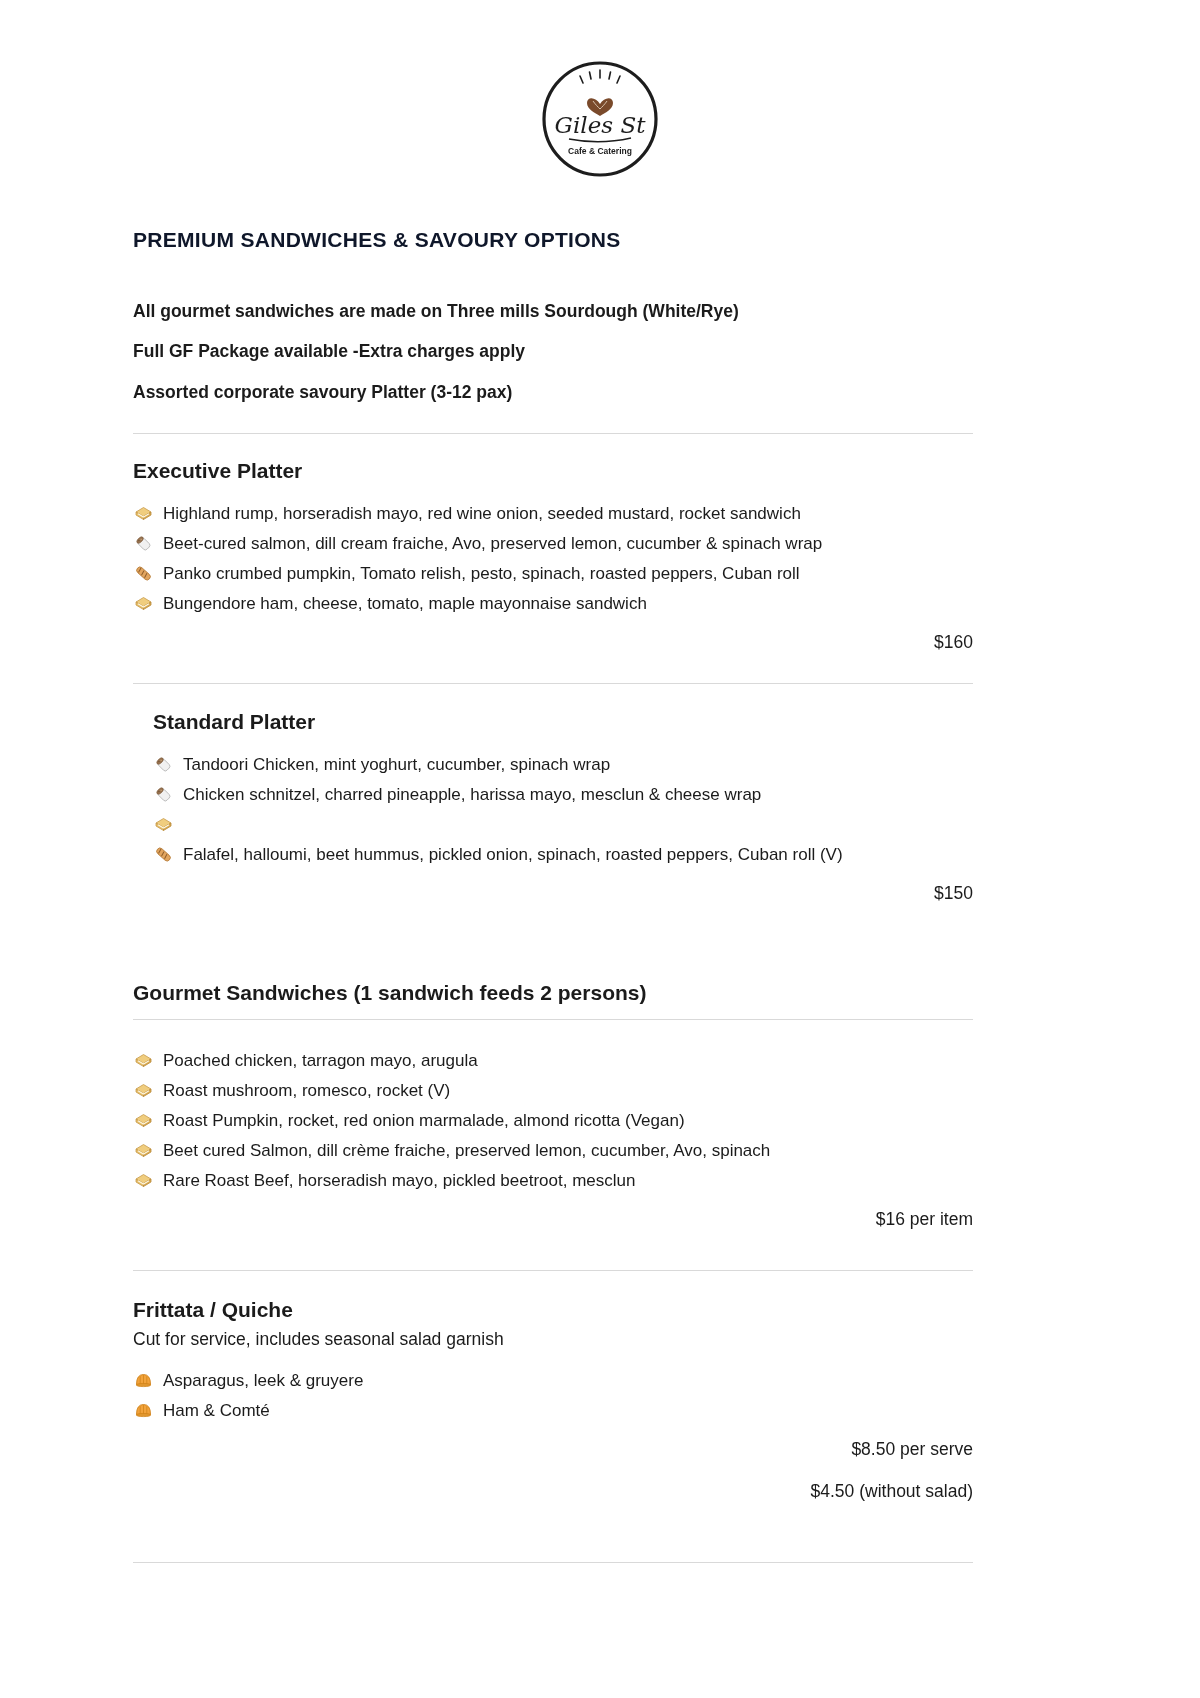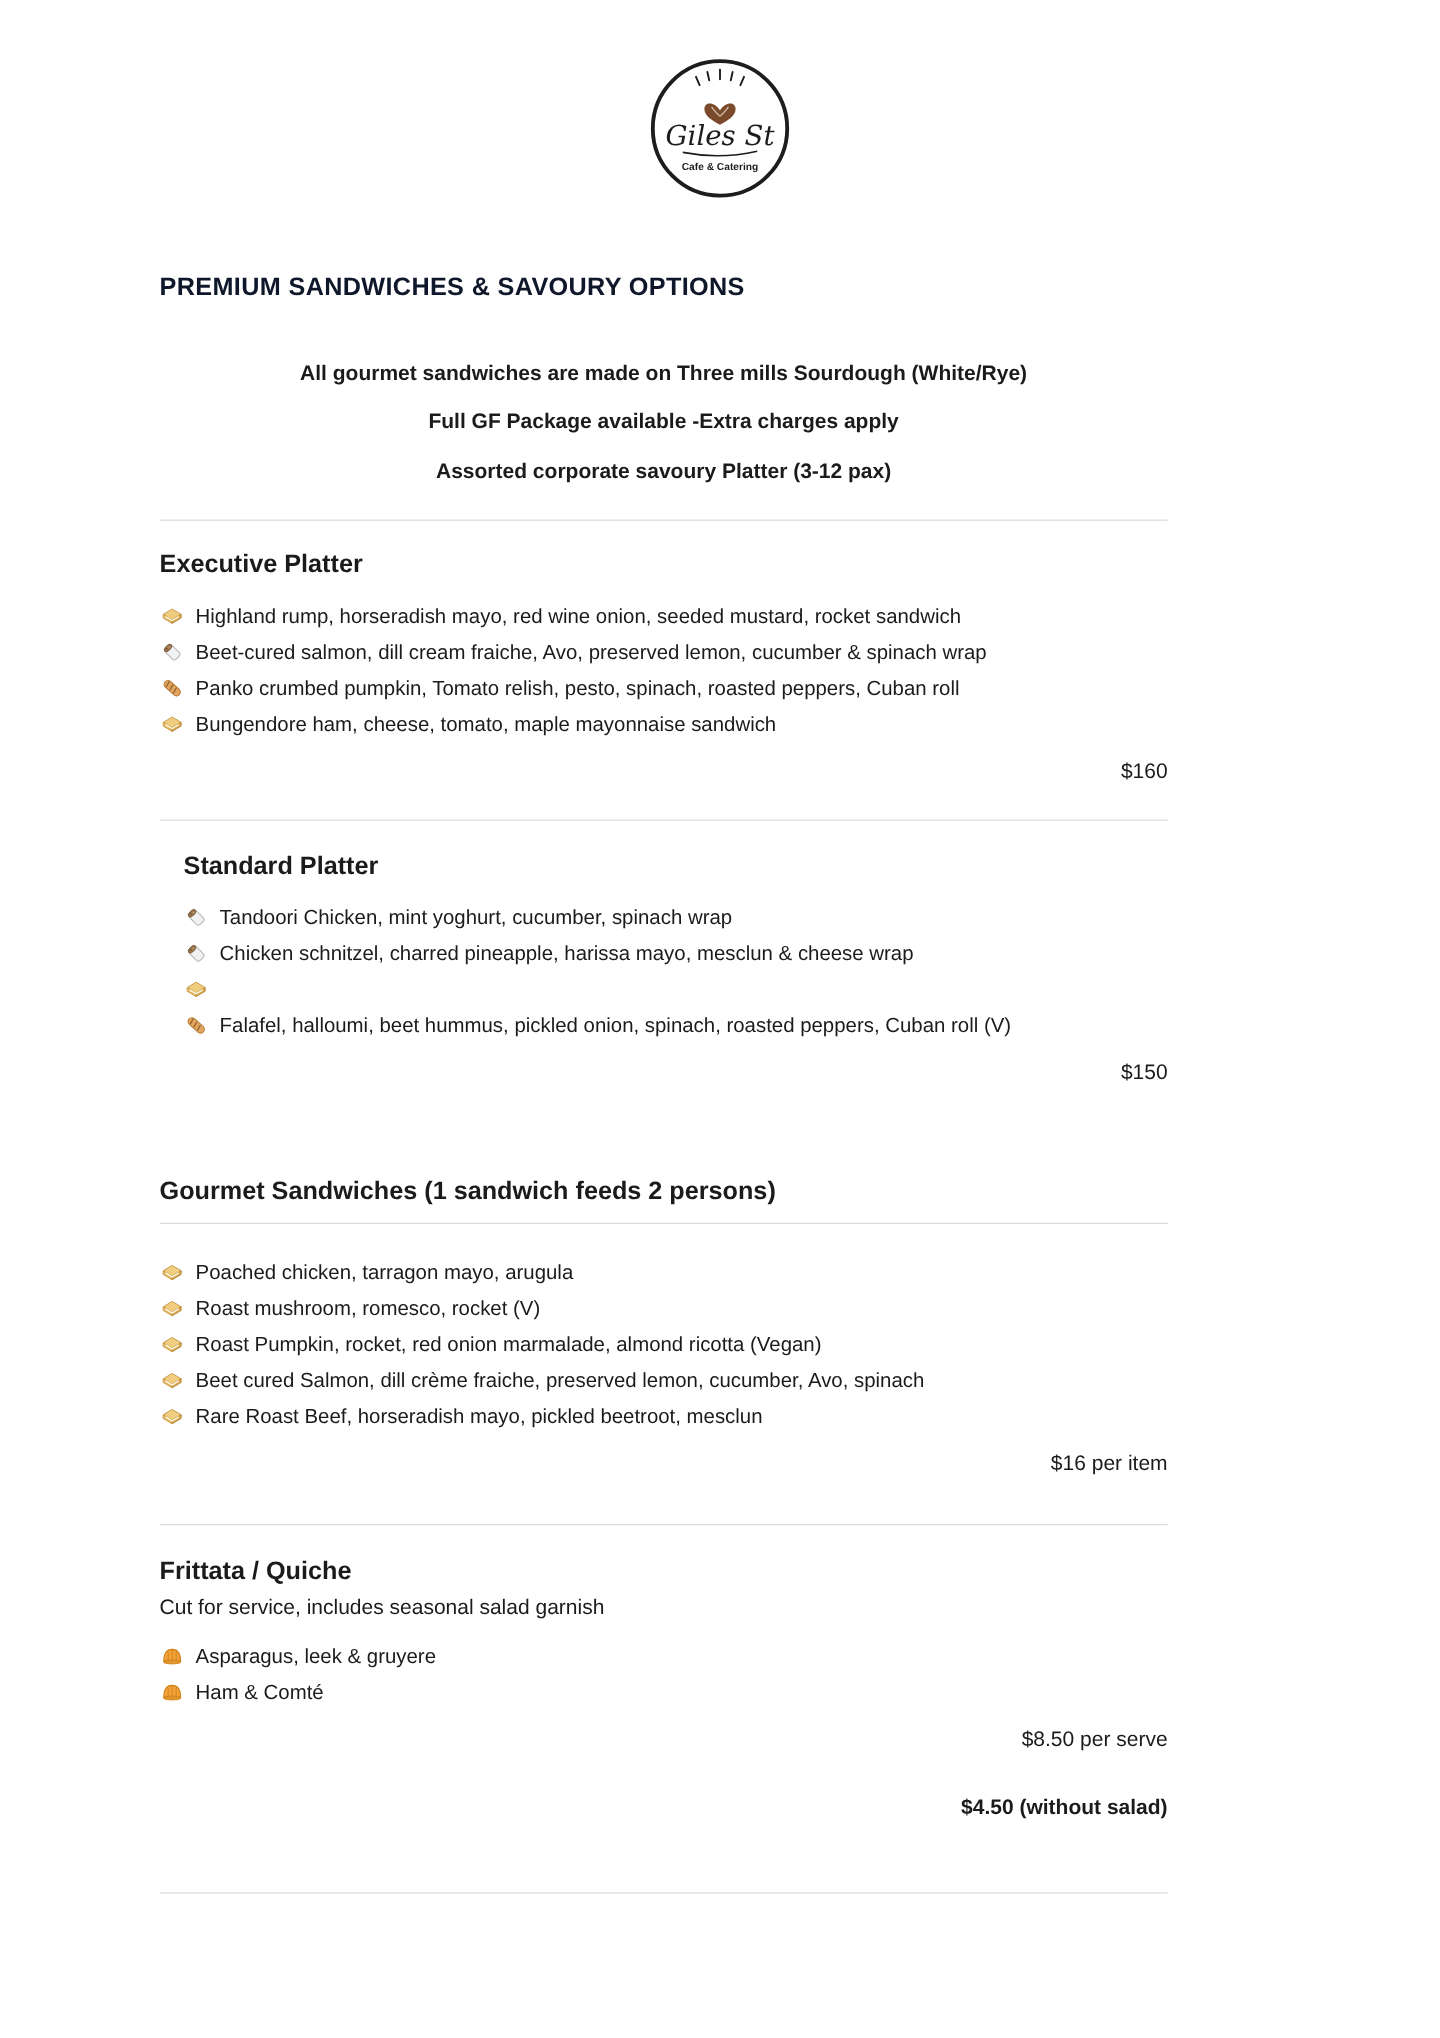--- a/index.html
+++ b/index.html
@@ -1,38 +1,38 @@
 <!DOCTYPE html>
 <html><head>
 <meta charset="utf-8">
 <style>
   html,body{margin:0;padding:0;background:#ffffff;}
   .page{
     width:1200px;height:1698px;background:#ffffff;position:relative;
     font-family:"Liberation Sans",sans-serif;color:#1b1b1b;overflow:hidden;
   }
   
-  .logo-wrap{position:absolute;top:40px;left:50%;transform:translateX(-50%);}
+  .logo-wrap{position:absolute;top:52px;left:50%;transform:translateX(-50%);}
   
   .content{position:absolute;top:196px;left:133px;width:840px;}
   .page-title{
     font-size:21px;font-weight:700;letter-spacing:.3px;margin:32px 0 0 0;
   }
   .intro{margin-top:50px;}
-  .intro-line{font-size:17.5px;font-weight:700;margin:0 0 21px 0;line-height:1.1;text-align:center;}
+  .intro-line{font-size:17.5px;font-weight:700;margin:0 0 21px 0;line-height:1.1;}
   .divider{border:none;border-top:1px solid #d9d9d9;margin:0;height:0;}
   .d-intro{margin-top:31px;}
   
   .section-heading{font-size:21px;font-weight:700;margin:0;line-height:1.2;}
   .section-subheading{font-size:17.5px;font-weight:400;margin:6px 0 0 0;line-height:1.2;}
   .items{margin-top:20px;}
   .menu-item{display:flex;align-items:center;gap:9px;margin-bottom:9px;font-size:17px;line-height:21px;}
   .menu-item .icn{flex:0 0 auto;width:21px;height:21px;display:inline-flex;}
   .price-row{text-align:right;font-size:17.5px;margin-top:18px;}
-  .price-row + .price-row{margin-top:36px;font-weight:bold;}
+  .price-row + .price-row{margin-top:21px;}
   
   .sec-0{margin-top:24px;}
   .d-sec-0{margin-top:30px;}
   .sec-1{margin-top:25px;margin-left:20px;}
   .sec-2{margin-top:76px;}
   .sec-2 .d-head{margin-top:14px;}
   .sec-2 .items{margin-top:30px;}
   .sec-3{margin-top:26px;}
   .d-sec-2{margin-top:40px;}
   .d-sec-3{margin-top:60px;}

